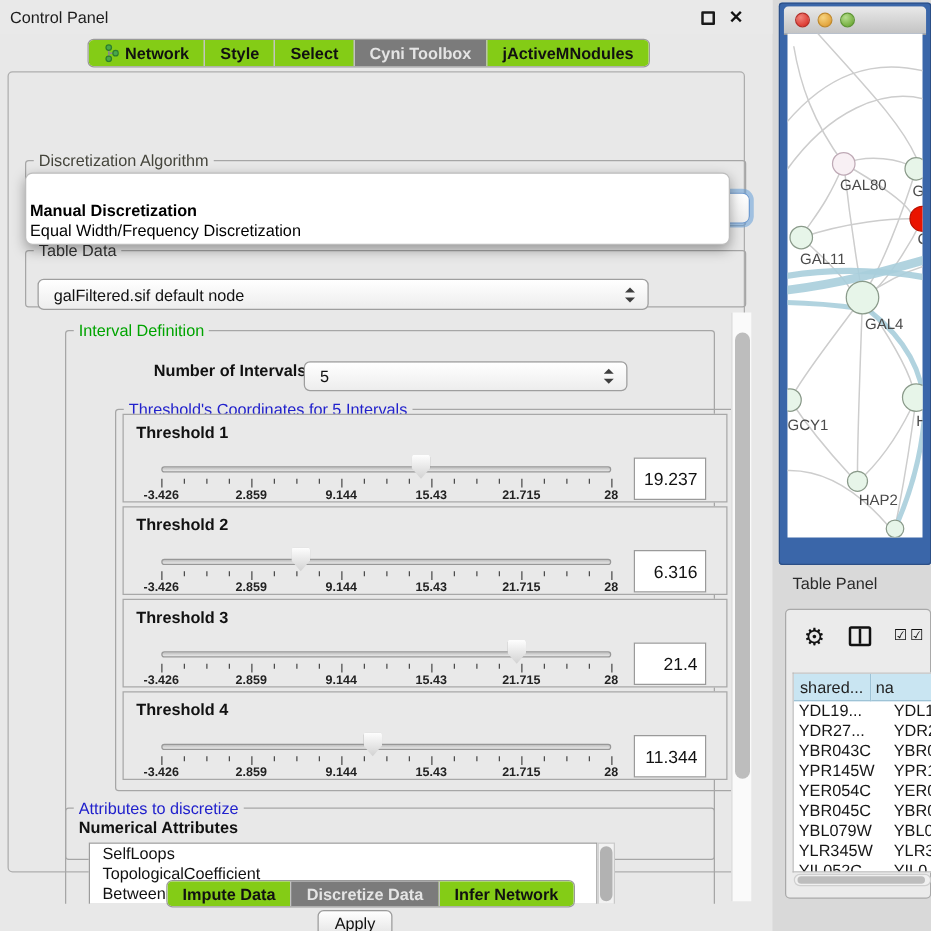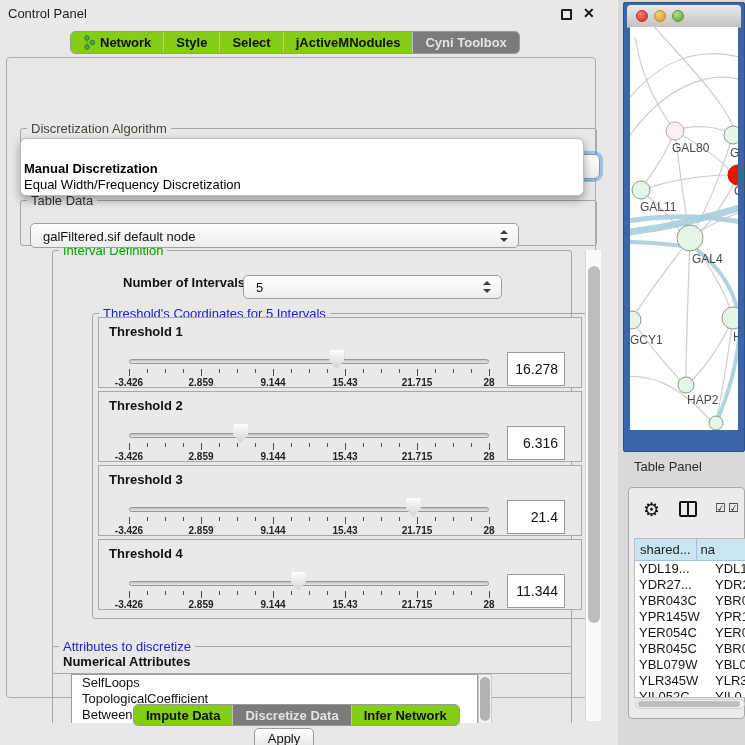--- a/index.html
+++ b/index.html
@@ -41,21 +41,21 @@
   .combo { position:absolute; background:linear-gradient(#ffffff,#ededed); border:1px solid #9e9e9e; border-radius:5px; font-size:13px; color:#111; }
   .combo .txt { position:absolute; left:12px; top:50%; transform:translateY(-50%); white-space:nowrap; }
   .spin { position:absolute; right:9px; top:50%; transform:translateY(-50%); width:9px; height:12px; }
   .spin:before,.spin:after { content:""; position:absolute; left:0; border-left:4px solid transparent; border-right:4px solid transparent; }
   .spin:before { top:0; border-bottom:4px solid #3e3e3e; }
   .spin:after { bottom:0; border-top:4px solid #3e3e3e; }
   .combo-tabledata { left:23px; top:152px; width:489px; height:25px;margin-top:13px; }
 
   
   .settings { position:absolute; left:13px; top:190px; width:565px; height:475px; overflow:hidden; }
-  .grp-interval { left:32px; top:2px; width:520px; height:424px; }
+  .grp-interval { left:32px; top:16px; width:520px; height:424px; }
   .noi-label { position:absolute; left:70px; top:24px; font-size:13px; font-weight:bold; color:#111; }
   .combo-noi { left:190px; top:24px; width:259px; height:24px; }
   .grp-thr { left:39px; top:62px; width:496px; height:306px; }
 
   .thr-box { position:absolute; left:45px; width:484px; height:71px; border:1px solid #a8a8a8; background:#e9e9e9; }
   .thr-title { position:absolute; left:10px; top:6px; font-size:13px; font-weight:bold; color:#111; }
   .slider { position:absolute; left:0; top:0; right:0; bottom:0; }
   .track { position:absolute; left:30px; top:41px; width:360px; height:5px; border:1px solid #979797; border-radius:3px; background:linear-gradient(#bfbfbf,#e9e9e9); }
   .tick { position:absolute; top:51px; width:1px; height:4px; background:#4c4c4c; }
   .tick.major { height:7px; }
@@ -126,25 +126,25 @@
           <circle cx="9.5" cy="7.5" r="2.2" fill="#4aa84a" stroke="#2e7d2e"></circle>
         </svg>
         <span>Network</span>
       </div>
       <div class="seg-item">
           <span>Style</span>
         </div>
       <div class="seg-item">
           <span>Select</span>
         </div>
+      <div class="seg-item sel">
+          <span>Cyni Toolbox</span>
+        </div>
       <div class="seg-item">
           <span>jActiveMNodules</span>
-        </div>
-      <div class="seg-item sel">
-          <span>Cyni Toolbox</span>
         </div>
     </div>
 
     <div class="cp-content">
 
       <div class="group grp-alg">
         <span class="legend dark">Discretization Algorithm</span>
       </div>
       <div class="alg-combo-cap"></div>
 
@@ -198,21 +198,21 @@
                 <div class="tick" style="left: 372px;"></div>
                 <div class="tick major" style="left: 390px;"></div>
                 <div class="tick-label" style="left: 6px;">-3.426</div>
                 <div class="tick-label" style="left: 78px;">2.859</div>
                 <div class="tick-label" style="left: 150px;">9.144</div>
                 <div class="tick-label" style="left: 222px;">15.43</div>
                 <div class="tick-label" style="left: 294px;">21.715</div>
                 <div class="tick-label" style="left: 366px;">28</div>
                 <div class="thumb" style="left: 230.291px;"></div>
               </div>
-            <div class="thr-value">16.278</div>
+            <div class="thr-value">19.237</div>
           </div>
           <div class="thr-box" style="top:140px">
             <span class="thr-title">Threshold 2</span>
             <div class="slider">
                 <div class="track"></div>
                 <div class="tick major" style="left: 30px;"></div>
                 <div class="tick" style="left: 48px;"></div>
                 <div class="tick" style="left: 66px;"></div>
                 <div class="tick" style="left: 84px;"></div>
                 <div class="tick major" style="left: 102px;"></div>

